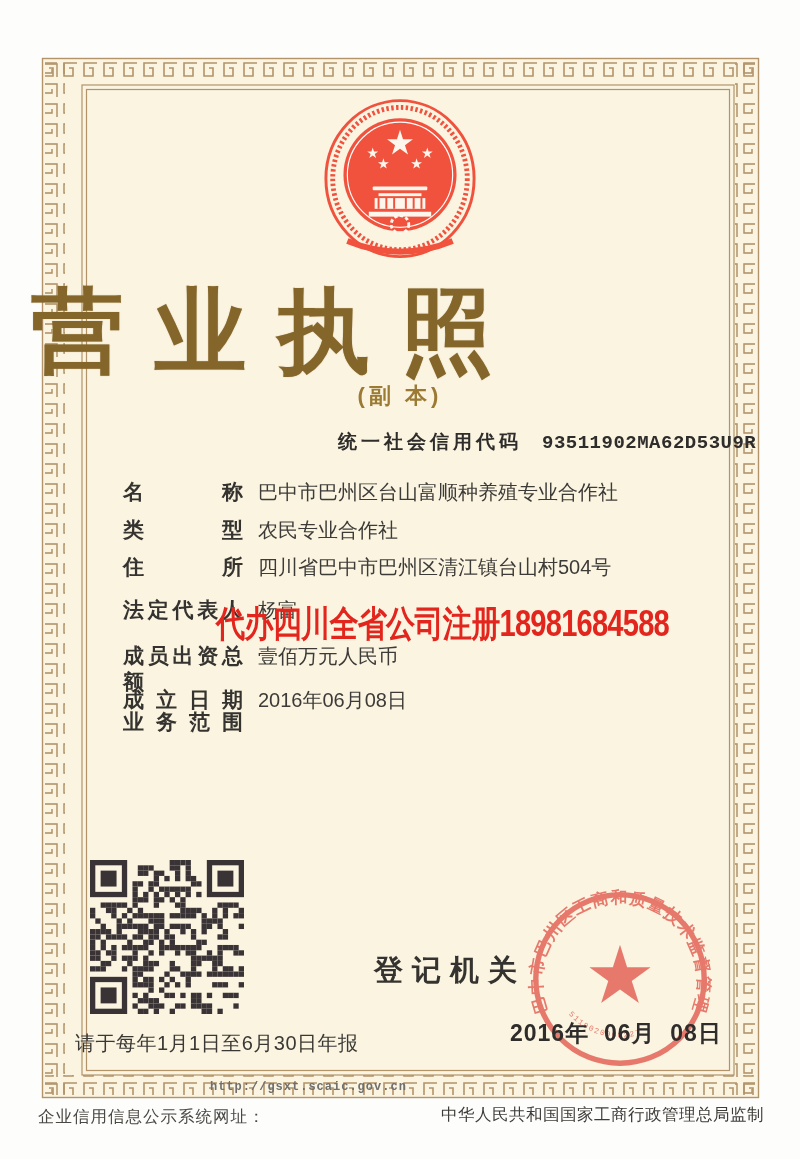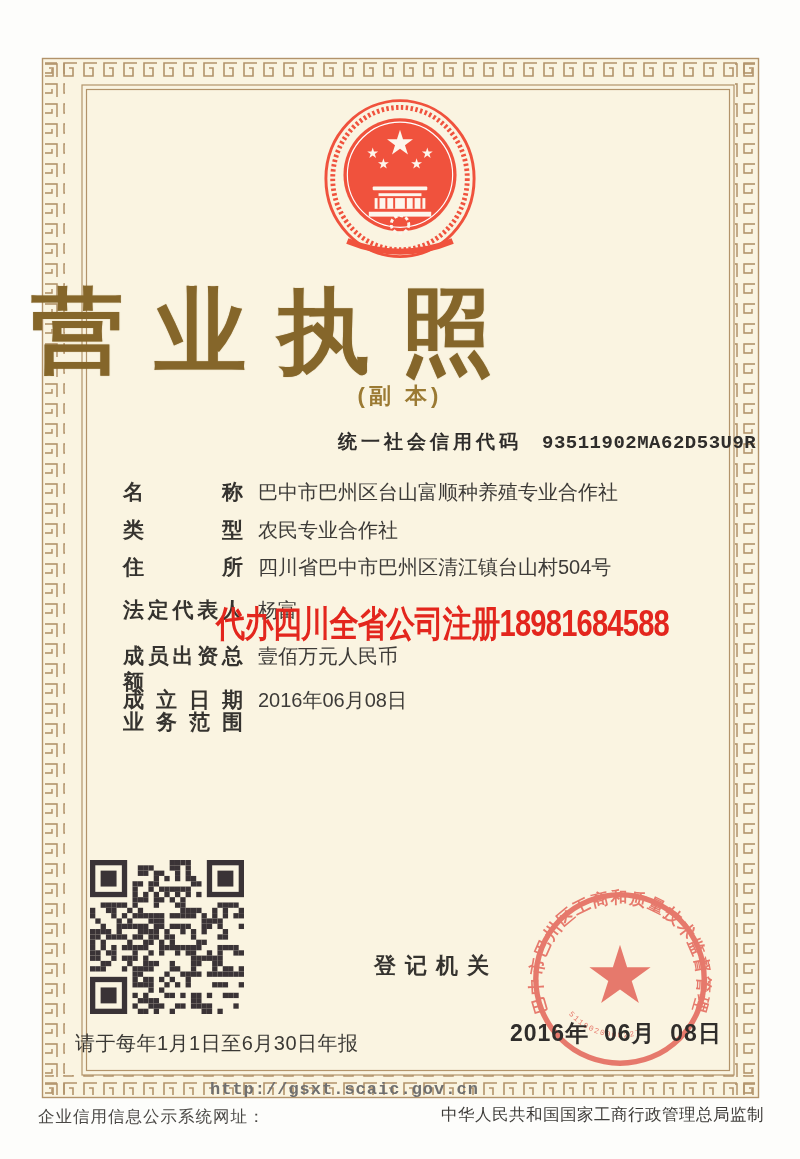--- a/index.html
+++ b/index.html
@@ -51,34 +51,34 @@
   
   .watermark{
     left:216px;top:600px;z-index:5;
     font-size:36px;font-weight:bold;color:#e3261d;
     white-space:nowrap;letter-spacing:-1px;
     transform:scaleX(0.81);transform-origin:left top;
   }
   
   #qr{left:90px;top:860px;z-index:2;}
   .reg-authority{
-    left:374px;top:951px;font-size:22px;font-weight:600;color:#35332f;
+    left:374px;top:951px;font-size:29px;font-weight:600;color:#35332f;
     letter-spacing:9px;white-space:nowrap;z-index:2;
   }
   #seal{left:527px;top:886px;z-index:3;opacity:.88;}
   .issue-date{
     left:510px;top:1018px;font-size:23px;font-weight:600;color:#2f2d2b;
     white-space:pre;z-index:4;letter-spacing:1px;
   }
   .annual-note{
     left:75px;top:1030px;font-size:20px;font-weight:500;color:#3a3834;
     white-space:nowrap;z-index:2;letter-spacing:0.5px;
   }
   .gov-url{
-    left:210px;top:1080px;font-size:17px;font-weight:bold;color:#6f6f6f;
+    left:210px;top:1080px;font-size:12px;font-weight:bold;color:#6f6f6f;
     font-family:"Liberation Mono",monospace;letter-spacing:1px;z-index:4;white-space:nowrap;
   }
   .footer-left{
     left:38px;top:1106px;font-size:16.5px;color:#4a4845;letter-spacing:1px;z-index:2;
   }
   .footer-right{
     right:36px;top:1104px;font-size:16.5px;color:#3e3c39;letter-spacing:0.5px;z-index:2;
   }
 </style>
 </head>

